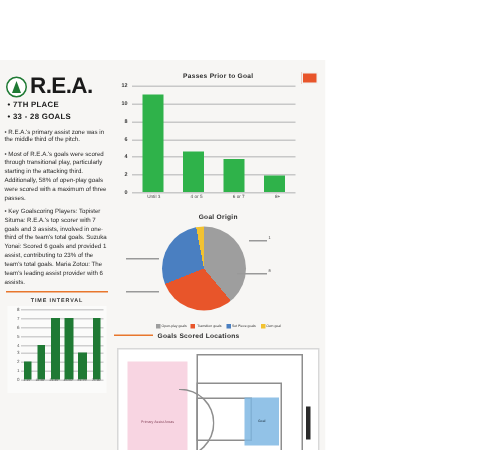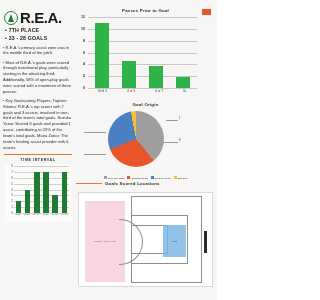--- a/index.html
+++ b/index.html
@@ -7,20 +7,21 @@
   body {
     font-family: "Liberation Sans", sans-serif;
     background: #ffffff;
     position: relative;
     overflow: hidden;
   }
   .page {
     position: absolute; inset: 0;
     background: #f7f6f4;
     padding: 4px 4px 0 4px;
+    margin-top: 40px;
   }
   
   .left-col {
     position: absolute; left: 2px; top: 4px; width: 72px; height: 292px;
   }
   .title-row { display: flex; align-items: center; gap: 2px; margin: 6px 0 2px 2px; }
   .crest {
     width: 14px; height: 14px; border-radius: 50%;
     background: #ffffff; border: 1.2px solid #1f7a34;
     position: relative; flex: 0 0 auto;

